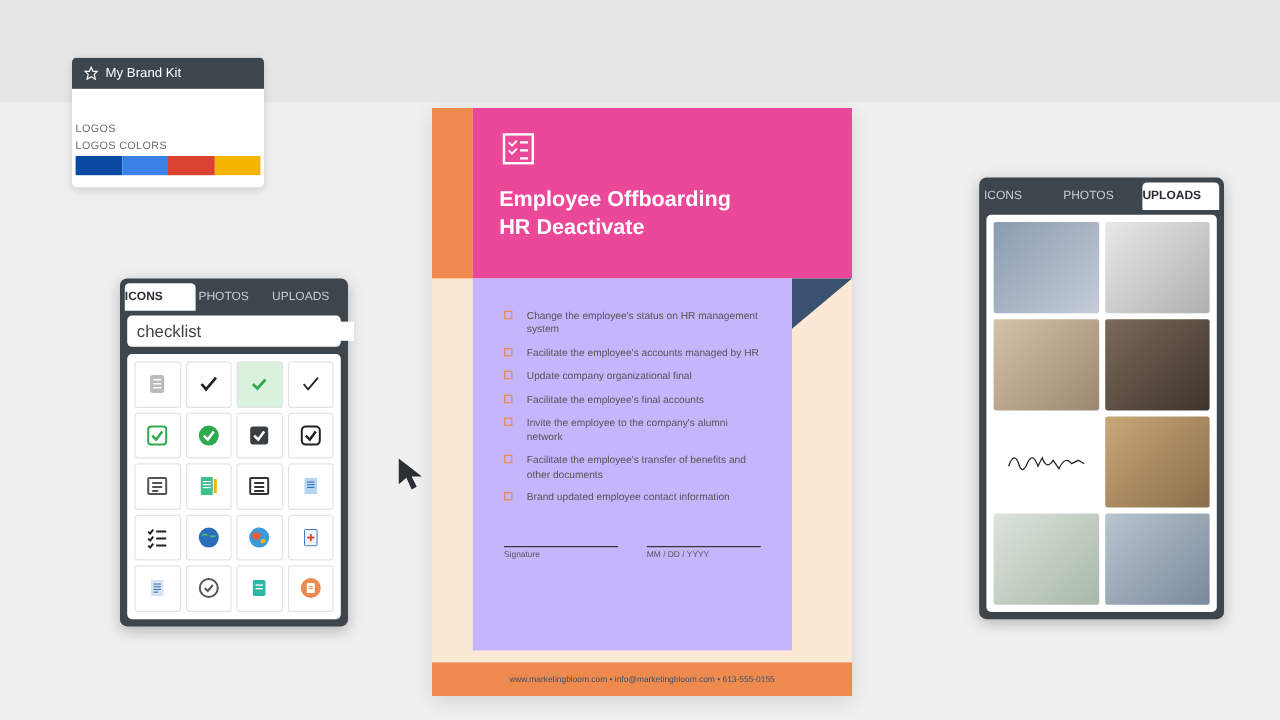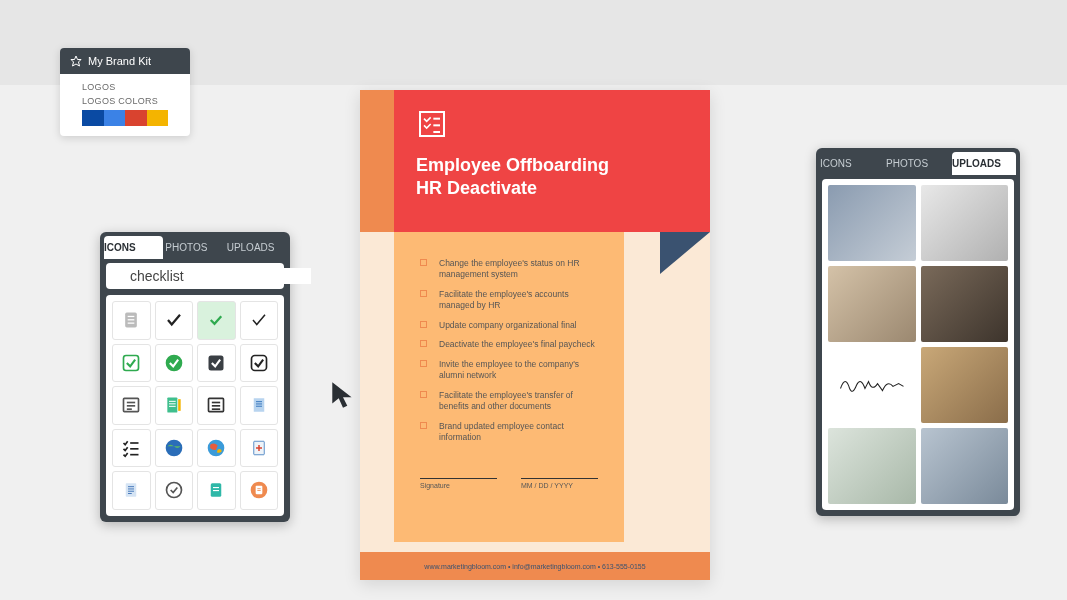--- a/index.html
+++ b/index.html
@@ -7,29 +7,29 @@
     width: 1067px; height: 600px;
     background: #f0f0f0;
     font-family: -apple-system, BlinkMacSystemFont, 'Segoe UI', sans-serif;
     position: relative;
     overflow: hidden;
   }
   .top-band { position: absolute; top:0; left:0; right:0; height:85px; background:#e6e6e6; }
 
   
   .brand-kit {
-    position: absolute; top:48px; left:60px; width:130px;
+    position: absolute; top:48px; left:60px; width:160px;
     background:#fff; border-radius:4px; box-shadow:0 2px 8px rgba(0,0,0,.15);
     overflow:hidden;
   }
   .brand-kit-header {
     background:#3e464d; color:#fff; font-size:11px; font-weight:500;
     padding:7px 10px; display:flex; align-items:center; gap:6px;
   }
-  .brand-kit-body { padding:8px 22px 10px; }
+  .brand-kit-body { padding:8px 3px 10px;margin-top:20px; }
   .bk-label { font-size:9px; color:#6a6a6a; letter-spacing:.3px; margin-bottom:4px; }
   .logo-sample {
     background:#fff; border:1px solid #eee; height:24px; width:110px;
     display:flex; align-items:center; gap:4px; padding:0 6px; margin-bottom:8px;
     color:#d6d6d6; font-size:8px; font-weight:600;
   }
   .swatches { display:flex; height:16px; }
   .sw { flex:1; }
 
   
@@ -39,21 +39,21 @@
     box-shadow:0 3px 12px rgba(0,0,0,.25);
   }
   .tab-row { display:flex; gap:2px; margin-bottom:4px; }
   .tab {
     flex:1; font-size:10px; color:#c6cdd2;
     padding:6px 0; cursor:pointer; border-radius:4px 4px 0 0;
   }
   .tab.active { background:#fff; color:#2a2f34; font-weight:600; }
   .search-row {
     background:#fff; border-radius:4px; display:flex; align-items:center;
-    padding:4px 24px; margin:0 2px 6px;
+    padding:4px 8px; margin:0 2px 6px;
   }
   .search-row input {
     border:none; outline:none; flex:1; font-size:14px; color:#444;
   }
   .icon-grid {
     background:#fff; border-radius:4px; margin:0 2px 2px;
     display:grid; grid-template-columns:repeat(4,1fr); gap:4px; padding:6px;
   }
   .icon-cell {
     aspect-ratio:1; border:1px solid #e4e4e4; border-radius:3px;
@@ -62,33 +62,33 @@
   }
 
   
   .doc {
     position:absolute; top:90px; left:360px; width:350px; height:490px;
     background:#fbe9d6; box-shadow:0 4px 16px rgba(0,0,0,.12);
   }
   .doc-orange-stripe { position:absolute; top:0; left:0; width:34px; height:142px; background:#ef8a4f; }
   .doc-header {
     position:absolute; top:0; left:34px; right:0; height:142px;
-    background:#ef4444; padding:18px 22px; color:#fff;
+    background:#ec4899; padding:18px 22px; color:#fff;
   }
   .doc-header svg { margin-bottom:10px; }
   .doc-title { font-size:18px; font-weight:600; line-height:1.3; }
   .doc-fold {
     position:absolute; top:142px; left:300px;
     width:0; height:0;
     border-left:50px solid #3a5270;
     border-bottom:42px solid transparent;
   }
   .doc-body {
-    position:absolute; top:142px; left:34px; width:230px; height:310px;
-    background:#fdba74; padding:26px 26px 14px;
+    position:absolute; top:142px; left:34px; width:266px; height:310px;
+    background:#c4b5fd; padding:26px 26px 14px;
   }
   .check-item { display:flex; gap:12px; font-size:8.5px; color:#555; margin-bottom:8px; line-height:1.35; }
   .check-box { width:7px; height:7px; border:1px solid #ef8a4f; flex-shrink:0; margin-top:1px; }
   .sig-row { display:flex; gap:24px; margin-top:34px; }
   .sig-col { flex:1; }
   .sig-line { border-top:1px solid #333; margin-bottom:3px; }
   .sig-label { font-size:7px; color:#555; }
   .doc-footer {
     position:absolute; bottom:0; left:0; right:0; height:28px;
     background:#ef8a4f; color:#3a5270; font-size:7px;
@@ -325,21 +325,21 @@
         <div class="check-item">
           <div class="check-box"></div>
           <div>Facilitate the employee's accounts managed by HR</div>
         </div>
         <div class="check-item">
           <div class="check-box"></div>
           <div>Update company organizational final</div>
         </div>
         <div class="check-item">
           <div class="check-box"></div>
-          <div>Deactivate the employee's final paycheck</div>
+          <div>Facilitate the employee's final accounts</div>
         </div>
         <div class="check-item">
           <div class="check-box"></div>
           <div>Invite the employee to the company's alumni network</div>
         </div>
         <div class="check-item">
           <div class="check-box"></div>
           <div>Facilitate the employee's transfer of benefits and other documents</div>
         </div>
         <div class="check-item">

